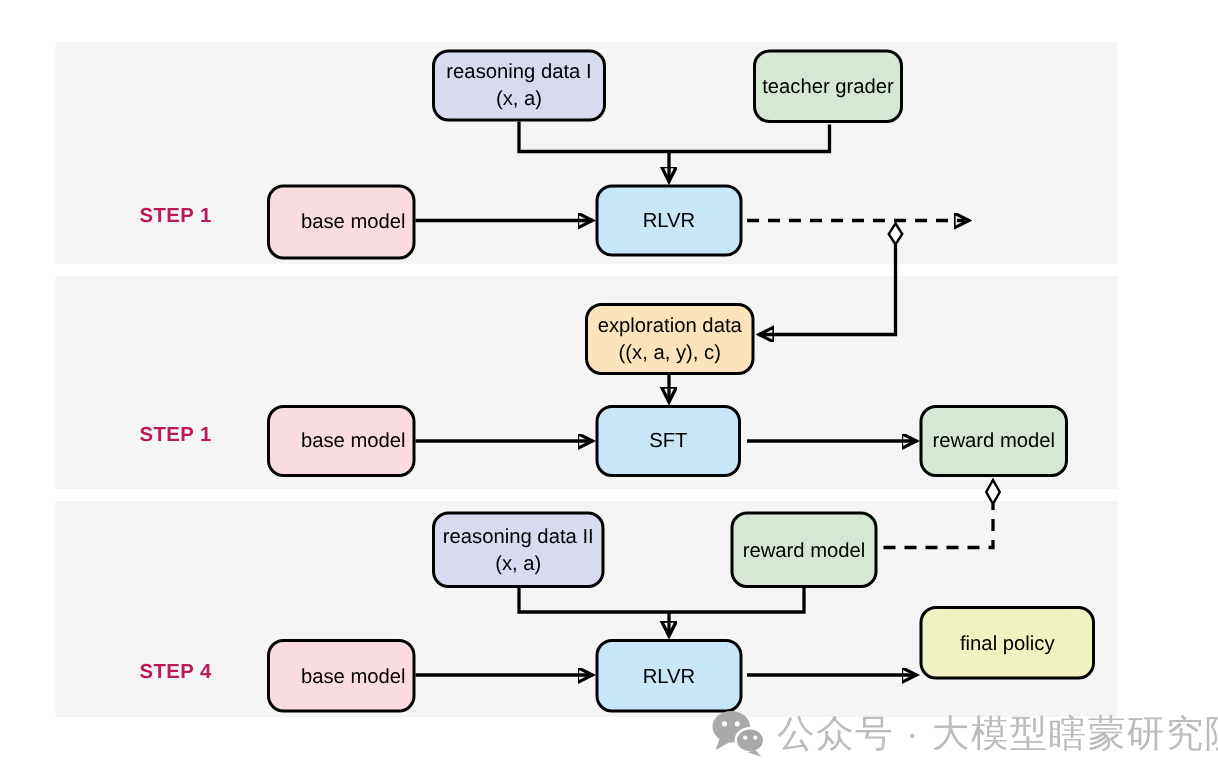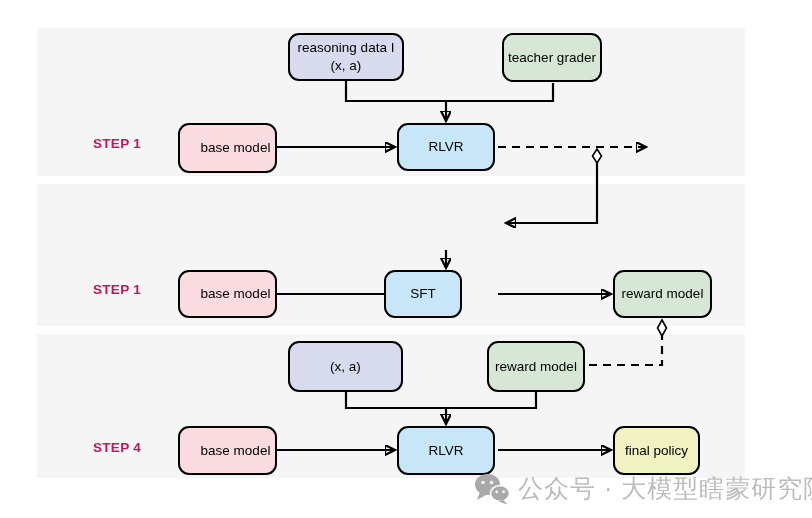--- a/index.html
+++ b/index.html
@@ -85,43 +85,48 @@
   <div class="node green" style="left:502px;top:33px;width:100px;height:49px">
     <span>teacher grader</span>
   </div>
   <div class="node pink" style="left:178px;top:123px;width:99px;height:50px">
     <span>base model</span>
   </div>
   <div class="node blue" style="left:397px;top:123px;width:98px;height:48px">
     <span>RLVR</span>
   </div>
 
+  <div class="node orange" style="left:390px;top:202px;width:113px;height:48px">
+    <span>exploration data</span>
+    <span>((x, a, y), c)</span>
+  </div>
   <div class="node pink" style="left:178px;top:270px;width:99px;height:48px">
     <span>base model</span>
   </div>
-  <div class="node blue" style="left:384px;top:270px;width:78px;height:48px">
+  <div class="node blue" style="left:397px;top:270px;width:97px;height:48px">
     <span>SFT</span>
   </div>
   <div class="node green" style="left:613px;top:270px;width:99px;height:48px">
     <span>reward model</span>
   </div>
 
   <div class="node lavender" style="left:288px;top:341px;width:115px;height:51px">
+    <span>reasoning data II</span>
     <span>(x, a)</span>
   </div>
   <div class="node green" style="left:487px;top:341px;width:98px;height:51px">
     <span>reward model</span>
   </div>
   <div class="node pink" style="left:178px;top:426px;width:99px;height:49px">
     <span>base model</span>
   </div>
   <div class="node blue" style="left:397px;top:426px;width:98px;height:49px">
     <span>RLVR</span>
   </div>
-  <div class="node yellow" style="left:613px;top:426px;width:87px;height:49px">
+  <div class="node yellow" style="left:613px;top:404px;width:117px;height:49px">
     <span>final policy</span>
   </div>
 
   <div class="watermark">
     <svg class="wm-icon" viewBox="0 0 36 32">
       <g fill="#a9a9a9">
         <ellipse cx="13.5" cy="11.5" rx="12.5" ry="10.5"></ellipse>
         <polygon points="6,19 3,27 13,21.5"></polygon>
       </g>
       <circle cx="9" cy="9.5" r="1.7" fill="#fff"></circle>

